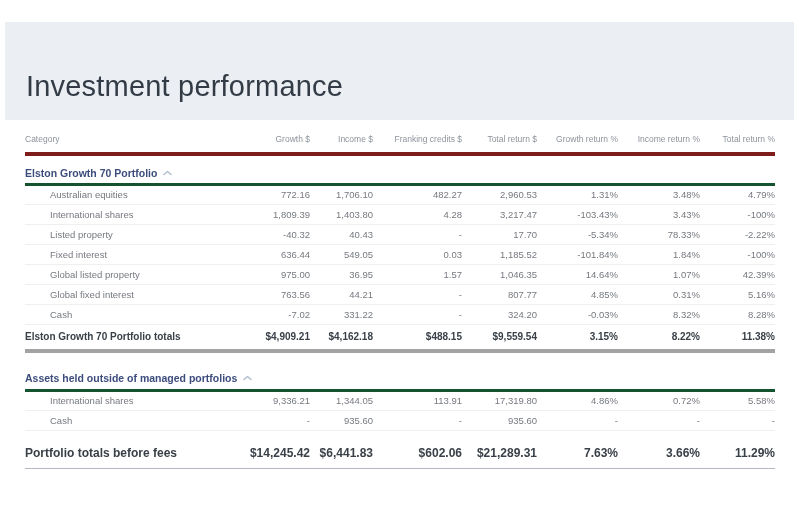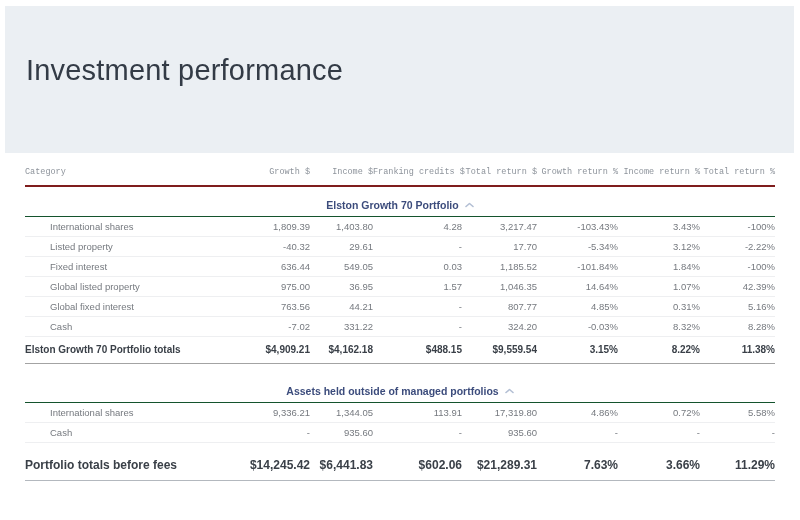--- a/index.html
+++ b/index.html
@@ -4,22 +4,22 @@
 <style>
   * { margin: 0; padding: 0; box-sizing: border-box; }
   html, body {
     width: 800px; height: 520px;
     background: #ffffff;
     font-family: "Liberation Sans", sans-serif;
     overflow: hidden;
   }
   
   .hero {
-    margin: 6px 6px 0 5px;
-    height: 147px;
+    margin: 22px 6px 0 5px;
+    height: 98px;
     background: #ebeff3;
     padding: 48px 8px 0 21px;
   }
   .hero h1 {
     font-size: 29px;
     font-weight: 500;
     color: #333b46;
     letter-spacing: 0.2px;
   }
   
@@ -28,59 +28,57 @@
     width: 750px;
     border-collapse: collapse;
     table-layout: fixed;
   }
   th {
     font-size: 8.5px;
     font-weight: 400;
     color: #8d939b;
     text-align: right;
     padding: 0 0 8px 0;
-    border-bottom: 2px solid #7f1d1d;
+    border-bottom: 4px solid #7f1d1d;
     white-space: nowrap;
-    font-family: Liberation Mono, monospace;
   }
   th.cat { text-align: left; }
   td {
     font-size: 9.5px;
     color: #75797f;
     text-align: right;
     height: 20px;
     padding: 0;
     white-space: nowrap;
     border-bottom: 1px solid #eeeff1;
   }
   td.cat { text-align: left; }
   tr.section-row td {
-    border-bottom: 1px solid #14532d;
+    border-bottom: 3px solid #14532d;
     height: 30px;
     padding-top: 8px;
     vertical-align: middle;
-    text-align: center;
   }
   .section-label {
     font-size: 10.5px;
     font-weight: bold;
     color: #3c4c7c;
     display: inline-flex;
     align-items: center;
     gap: 6px;
     cursor: pointer;
   }
   .chevron svg { display: block; }
   tr.data-row td.cat { padding-left: 25px; }
   tr.totals-row td {
     font-weight: bold;
     color: #3a4048;
     font-size: 10px;
     height: 27px;
-    border-bottom: 1px solid #a3a3a3;
+    border-bottom: 4px solid #a3a3a3;
     margin-left: 11px;
   }
   tr.grand-row td {
     font-weight: bold;
     color: #3a4048;
     font-size: 12px;
     height: 29px;
     border-bottom: 1px solid #b3b8be;
   }
   tr.spacer-row td { height: 9px; border-bottom: none; }
@@ -121,37 +119,47 @@
           <td colspan="8" class="cat"><span class="section-label">
               <span>Elston Growth 70 Portfolio</span>
               <span class="chevron">
                 <svg width="9" height="6" viewBox="0 0 9 6" fill="none">
                   <path d="M1 4.5 L4.5 1.5 L8 4.5" stroke="#b3bfd4" stroke-width="1.6" stroke-linecap="round" stroke-linejoin="round"></path>
                 </svg>
               </span>
             </span></td>
         </tr>
         <tr class="data-row">
+          <td class="cat">Australian equities</td>
+          <td>772.16</td>
+          <td>1,706.10</td>
+          <td>482.27</td>
+          <td>2,960.53</td>
+          <td>1.31%</td>
+          <td>3.48%</td>
+          <td>4.79%</td>
+        </tr>
+        <tr class="data-row">
           <td class="cat">International shares</td>
           <td>1,809.39</td>
           <td>1,403.80</td>
           <td>4.28</td>
           <td>3,217.47</td>
           <td>-103.43%</td>
           <td>3.43%</td>
           <td>-100%</td>
         </tr>
         <tr class="data-row">
           <td class="cat">Listed property</td>
           <td>-40.32</td>
-          <td>29.61</td>
+          <td>40.43</td>
           <td>-</td>
           <td>17.70</td>
           <td>-5.34%</td>
-          <td>3.12%</td>
+          <td>78.33%</td>
           <td>-2.22%</td>
         </tr>
         <tr class="data-row">
           <td class="cat">Fixed interest</td>
           <td>636.44</td>
           <td>549.05</td>
           <td>0.03</td>
           <td>1,185.52</td>
           <td>-101.84%</td>
           <td>1.84%</td>

